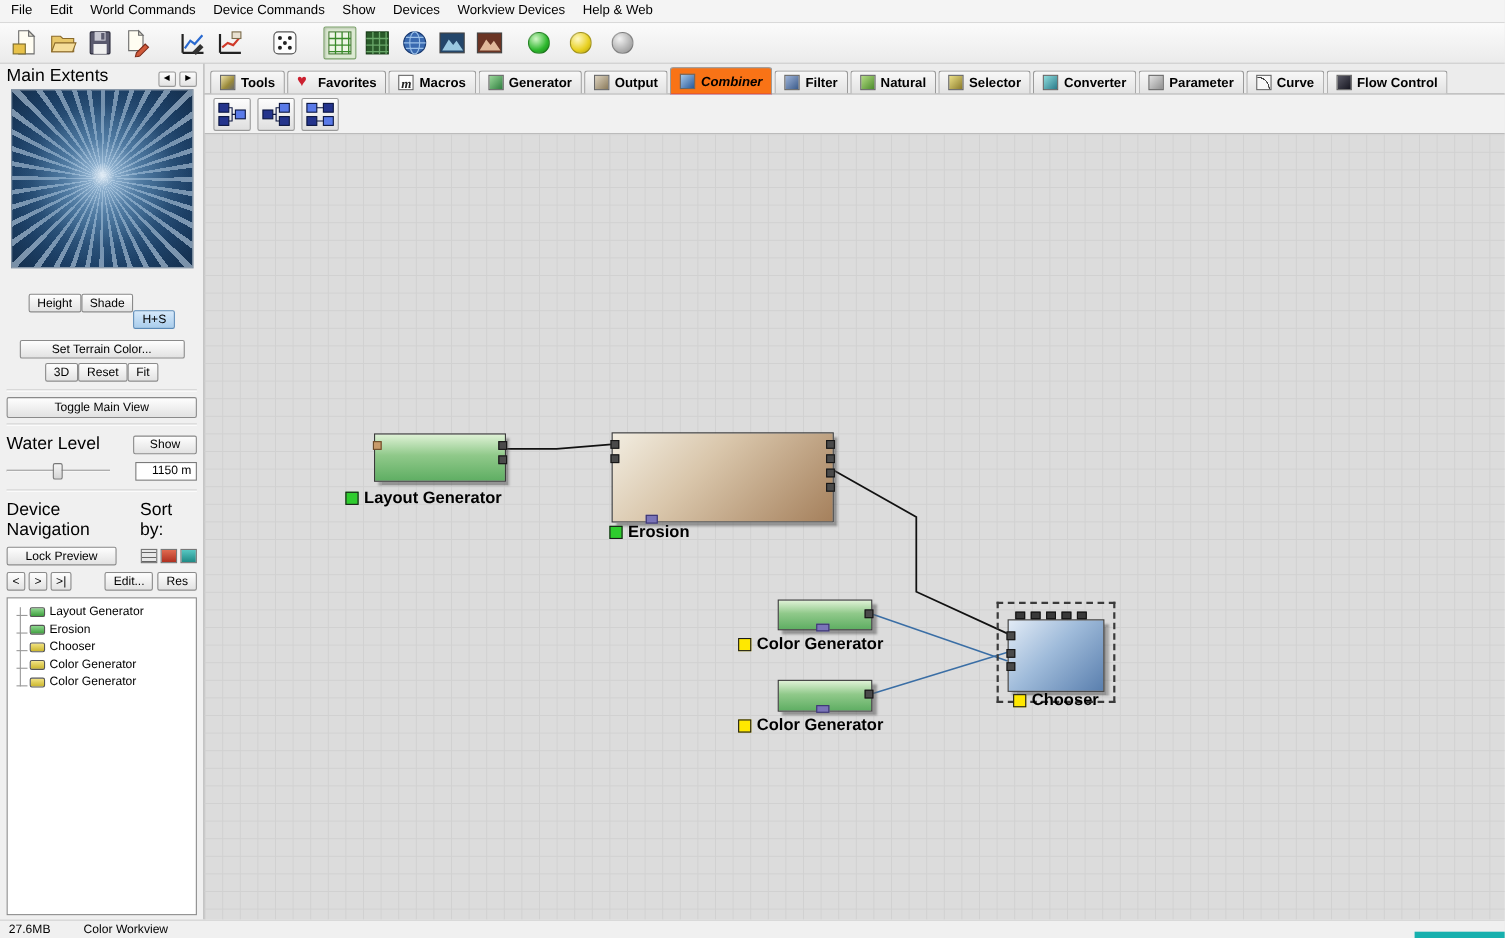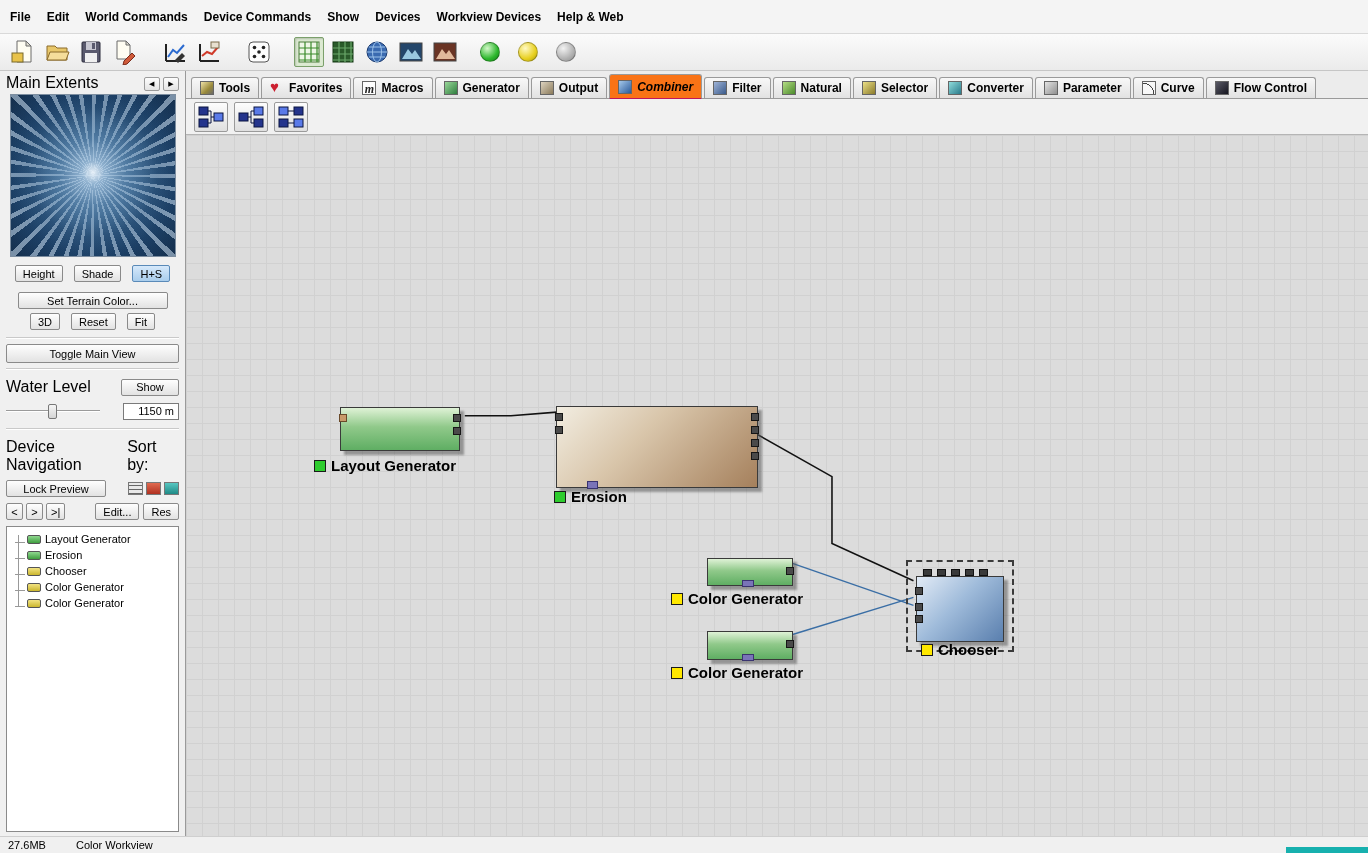--- a/index.html
+++ b/index.html
@@ -1,21 +1,21 @@
 <!DOCTYPE html>
 <html><head>
 <meta charset="utf-8">
 <style>
   * { box-sizing: border-box; margin: 0; padding: 0; }
   html,body { width:1368px; height:853px; overflow:hidden; }
   body { font-family:"Liberation Sans", sans-serif; font-size:12px; background:#f0f0f0; color:#000; }
   .app { position:relative; width:1368px; height:853px; display:flex; flex-direction:column; }
 
   
-  .menubar { height:34px; background:#f4f4f4; border-bottom:1px solid #d9d9d9; display:flex; align-items:center; padding-left:2px; flex:0 0 auto;font-weight:bold; }
+  .menubar { height:21px; background:#f4f4f4; border-bottom:1px solid #d9d9d9; display:flex; align-items:flex-start; padding-left:2px; flex:0 0 auto; }
   .menu-item { padding:2px 8px; cursor:default; }
 
   
   .toolbar { height:37px; background:linear-gradient(#fbfbfb,#ebebeb); border-bottom:1px solid #c6c6c6; display:flex; align-items:center; padding:0 8px; flex:0 0 auto; }
   .tool-btn { width:30px; height:30px; display:flex; align-items:center; justify-content:center; border:1px solid transparent; border-radius:2px; margin-right:4px; }
   .tool-btn.pressed { background:#dcead2; border:1px solid #7ba06b; box-shadow:inset 1px 1px 2px rgba(0,0,0,0.18); }
   .tb-gap { width:16px; }
   .sphere { width:20px; height:20px; border-radius:50%; margin-right:18px; border:1px solid rgba(0,0,0,0.25); }
   .sphere-green  { background:radial-gradient(circle at 35% 30%, #d2f7c8, #2db82d 60%, #167a16); }
   .sphere-yellow { background:radial-gradient(circle at 35% 30%, #fff9c4, #e8d020 60%, #a89a10); }
@@ -28,22 +28,22 @@
   .left-panel { width:186px; flex:0 0 186px; background:#f0f0f0; border-right:1px solid #9a9a9a; padding:3px 6px 4px 6px; display:flex; flex-direction:column; }
   .panel-header { display:flex; align-items:center; justify-content:space-between; height:18px; }
   .mini-arrow { width:16px; height:14px; font-size:7px; line-height:12px; text-align:center; background:linear-gradient(#fdfdfd,#e3e3e3); border:1px solid #9a9a9a; border-radius:2px; display:inline-block; }
   .preview { width:166px; height:163px; margin:2px auto 6px auto; border:1px solid #7d8ea0;
     background:
       radial-gradient(circle at 50% 48%, rgba(235,243,250,0.95) 0%, rgba(180,207,230,0.6) 10%, rgba(110,150,185,0.4) 28%, rgba(40,75,110,0.15) 55%, rgba(0,0,0,0) 75%),
       repeating-conic-gradient(from 8deg at 50% 50%, rgba(205,225,243,0.55) 0deg 3deg, rgba(30,70,110,0.08) 3deg 9deg),
       radial-gradient(circle at 50% 50%, #6d98bf 0%, #3c6892 35%, #1d4066 70%, #132c49 100%);
   }
   .btn { display:inline-flex; align-items:center; justify-content:center; background:linear-gradient(#fefefe,#e2e2e2); border:1px solid #8a8a8a; border-radius:2px; font-size:11px; height:17px; padding:0 7px; white-space:nowrap; }
-  .btn-active { background:linear-gradient(#d6e9fb,#a9cdec); border-color:#5a8ab8; }
-  .row { display:flex; align-items:center; justify-content:center; gap:11px; margin:2px 0; }
+  .btn-active { background:linear-gradient(#d6e9fb,#a9cdec); border-color:#5a8ab8;margin-top:30px; }
+  .row { display:flex; align-items:center; justify-content:center; gap:0; margin:2px 0; }
   .row-split { display:flex; align-items:center; justify-content:space-between; margin:3px 0; }
   .etched { border-top:1px solid #c9c9c9; border-bottom:1px solid #ffffff; margin:5px 0; }
   .wide-btn { width:100%; height:19px; }
   .label-sm { font-size:16px; }
   .slider { position:relative; width:94px; height:18px; }
   .slider-track { position:absolute; left:0; right:0; top:8px; height:2px; background:#9a9a9a; border-bottom:1px solid #fff; }
   .slider-thumb { position:absolute; left:42px; top:2px; width:9px; height:15px; background:linear-gradient(#f5f5f5,#d5d5d5); border:1px solid #777; border-radius:2px; }
   .value-box { width:56px; height:17px; background:#fff; border:1px solid #7a7a7a; font-size:11px; display:flex; align-items:center; justify-content:flex-end; padding-right:4px; }
   .sort-icons { display:flex; gap:3px; }
   .sort-icon { width:15px; height:13px; border:1px solid #777; }

